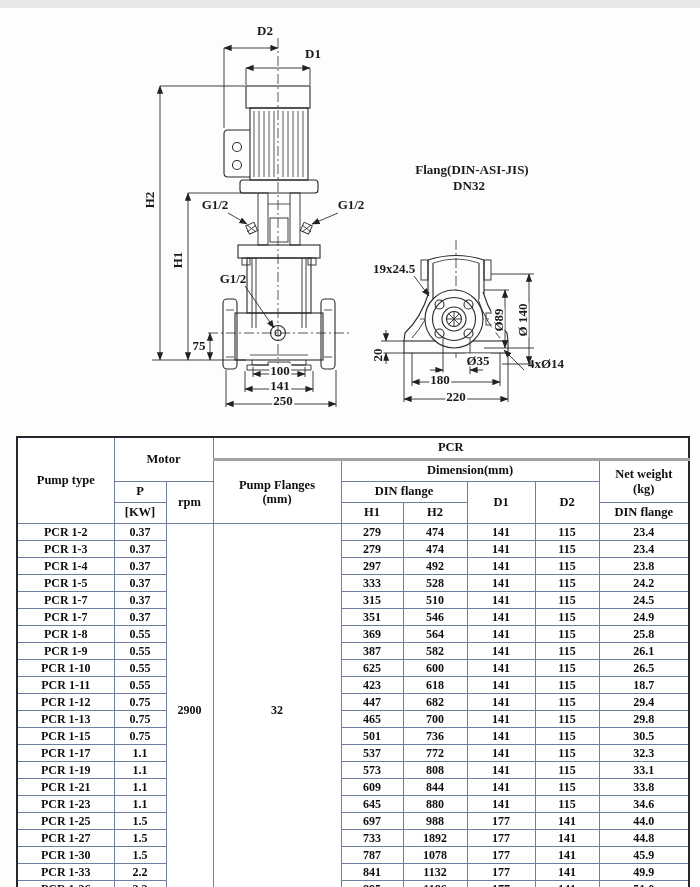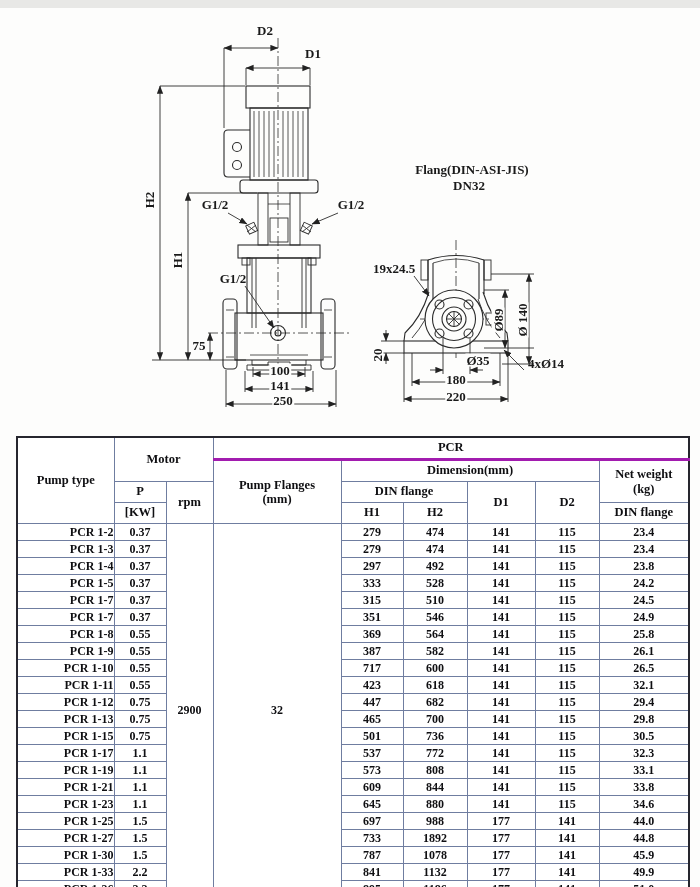--- a/index.html
+++ b/index.html
@@ -13,22 +13,22 @@
   .lbl.nobg{background:transparent;}
   .lbl.title{font-size:13px;}
   .lbl.sub{font-size:13px;}
   
   .spec{position:absolute;left:16px;top:428px;width:672px;border-collapse:collapse;
         table-layout:fixed;color:#0f0f12;font-weight:bold;
         border:2px solid #26262e;background:#fff;}
   .spec th,.spec td{border:1px solid #6f7da0;text-align:center;padding:0;line-height:1.05;}
   .spec thead th{font-size:12.5px;height:20px;}
   .spec td{font-size:12px;height:16px;}
-  .spec td.type{text-align:right;}
-  .spec th.pcr{border-bottom:3px solid #a21caf;}
+  .spec td.type{text-align:center;}
+  .spec th.pcr{border-bottom:3px solid #a3a3a3;}
   .spec .two-line div{line-height:1.15;}
 </style>
 </head>
 <body>
 
 <div class="page">
 
   <div class="drawing">
     <svg width="700" height="425" viewBox="0 0 700 425">
       <defs>
@@ -190,21 +190,21 @@
     <span class="lbl" style="left:280px;top:377px">141</span>
     <span class="lbl" style="left:283px;top:392px">250</span>
 
     <span class="lbl title nobg" style="left:472px;top:161px">Flang(DIN-ASI-JIS)</span>
     <span class="lbl sub nobg" style="left:469px;top:177px">DN32</span>
     <span class="lbl" style="left:394px;top:260px">19x24.5</span>
     <span class="lbl rot" style="left:498px;top:312px">Ø89</span>
     <span class="lbl rot" style="left:522px;top:312px">Ø 140</span>
     <span class="lbl rot" style="left:377px;top:347px">20</span>
     <span class="lbl" style="left:478px;top:352px">Ø35</span>
-    <span class="lbl" style="left:456px;top:371px">180</span>
+    <span class="lbl" style="left:440px;top:371px">180</span>
     <span class="lbl" style="left:456px;top:388px">220</span>
     <span class="lbl nobg" style="left:546px;top:355px">4xØ14</span>
   </div>
 
   <table class="spec">
     <colgroup>
       <col style="width:97px">
         <col style="width:52px">
         <col style="width:47px">
       <col style="width:128px">
@@ -316,34 +316,34 @@
           <td>0.55</td>
           <td>387</td>
           <td>582</td>
           <td>141</td>
           <td>115</td>
           <td>26.1</td>
         </tr>
         <tr>
           <td class="type">PCR 1-10</td>
           <td>0.55</td>
-          <td>717</td>
+          <td>625</td>
           <td>600</td>
           <td>141</td>
           <td>115</td>
           <td>26.5</td>
         </tr>
         <tr>
           <td class="type">PCR 1-11</td>
           <td>0.55</td>
           <td>423</td>
           <td>618</td>
           <td>141</td>
           <td>115</td>
-          <td>32.1</td>
+          <td>18.7</td>
         </tr>
         <tr>
           <td class="type">PCR 1-12</td>
           <td>0.75</td>
           <td>447</td>
           <td>682</td>
           <td>141</td>
           <td>115</td>
           <td>29.4</td>
         </tr>

